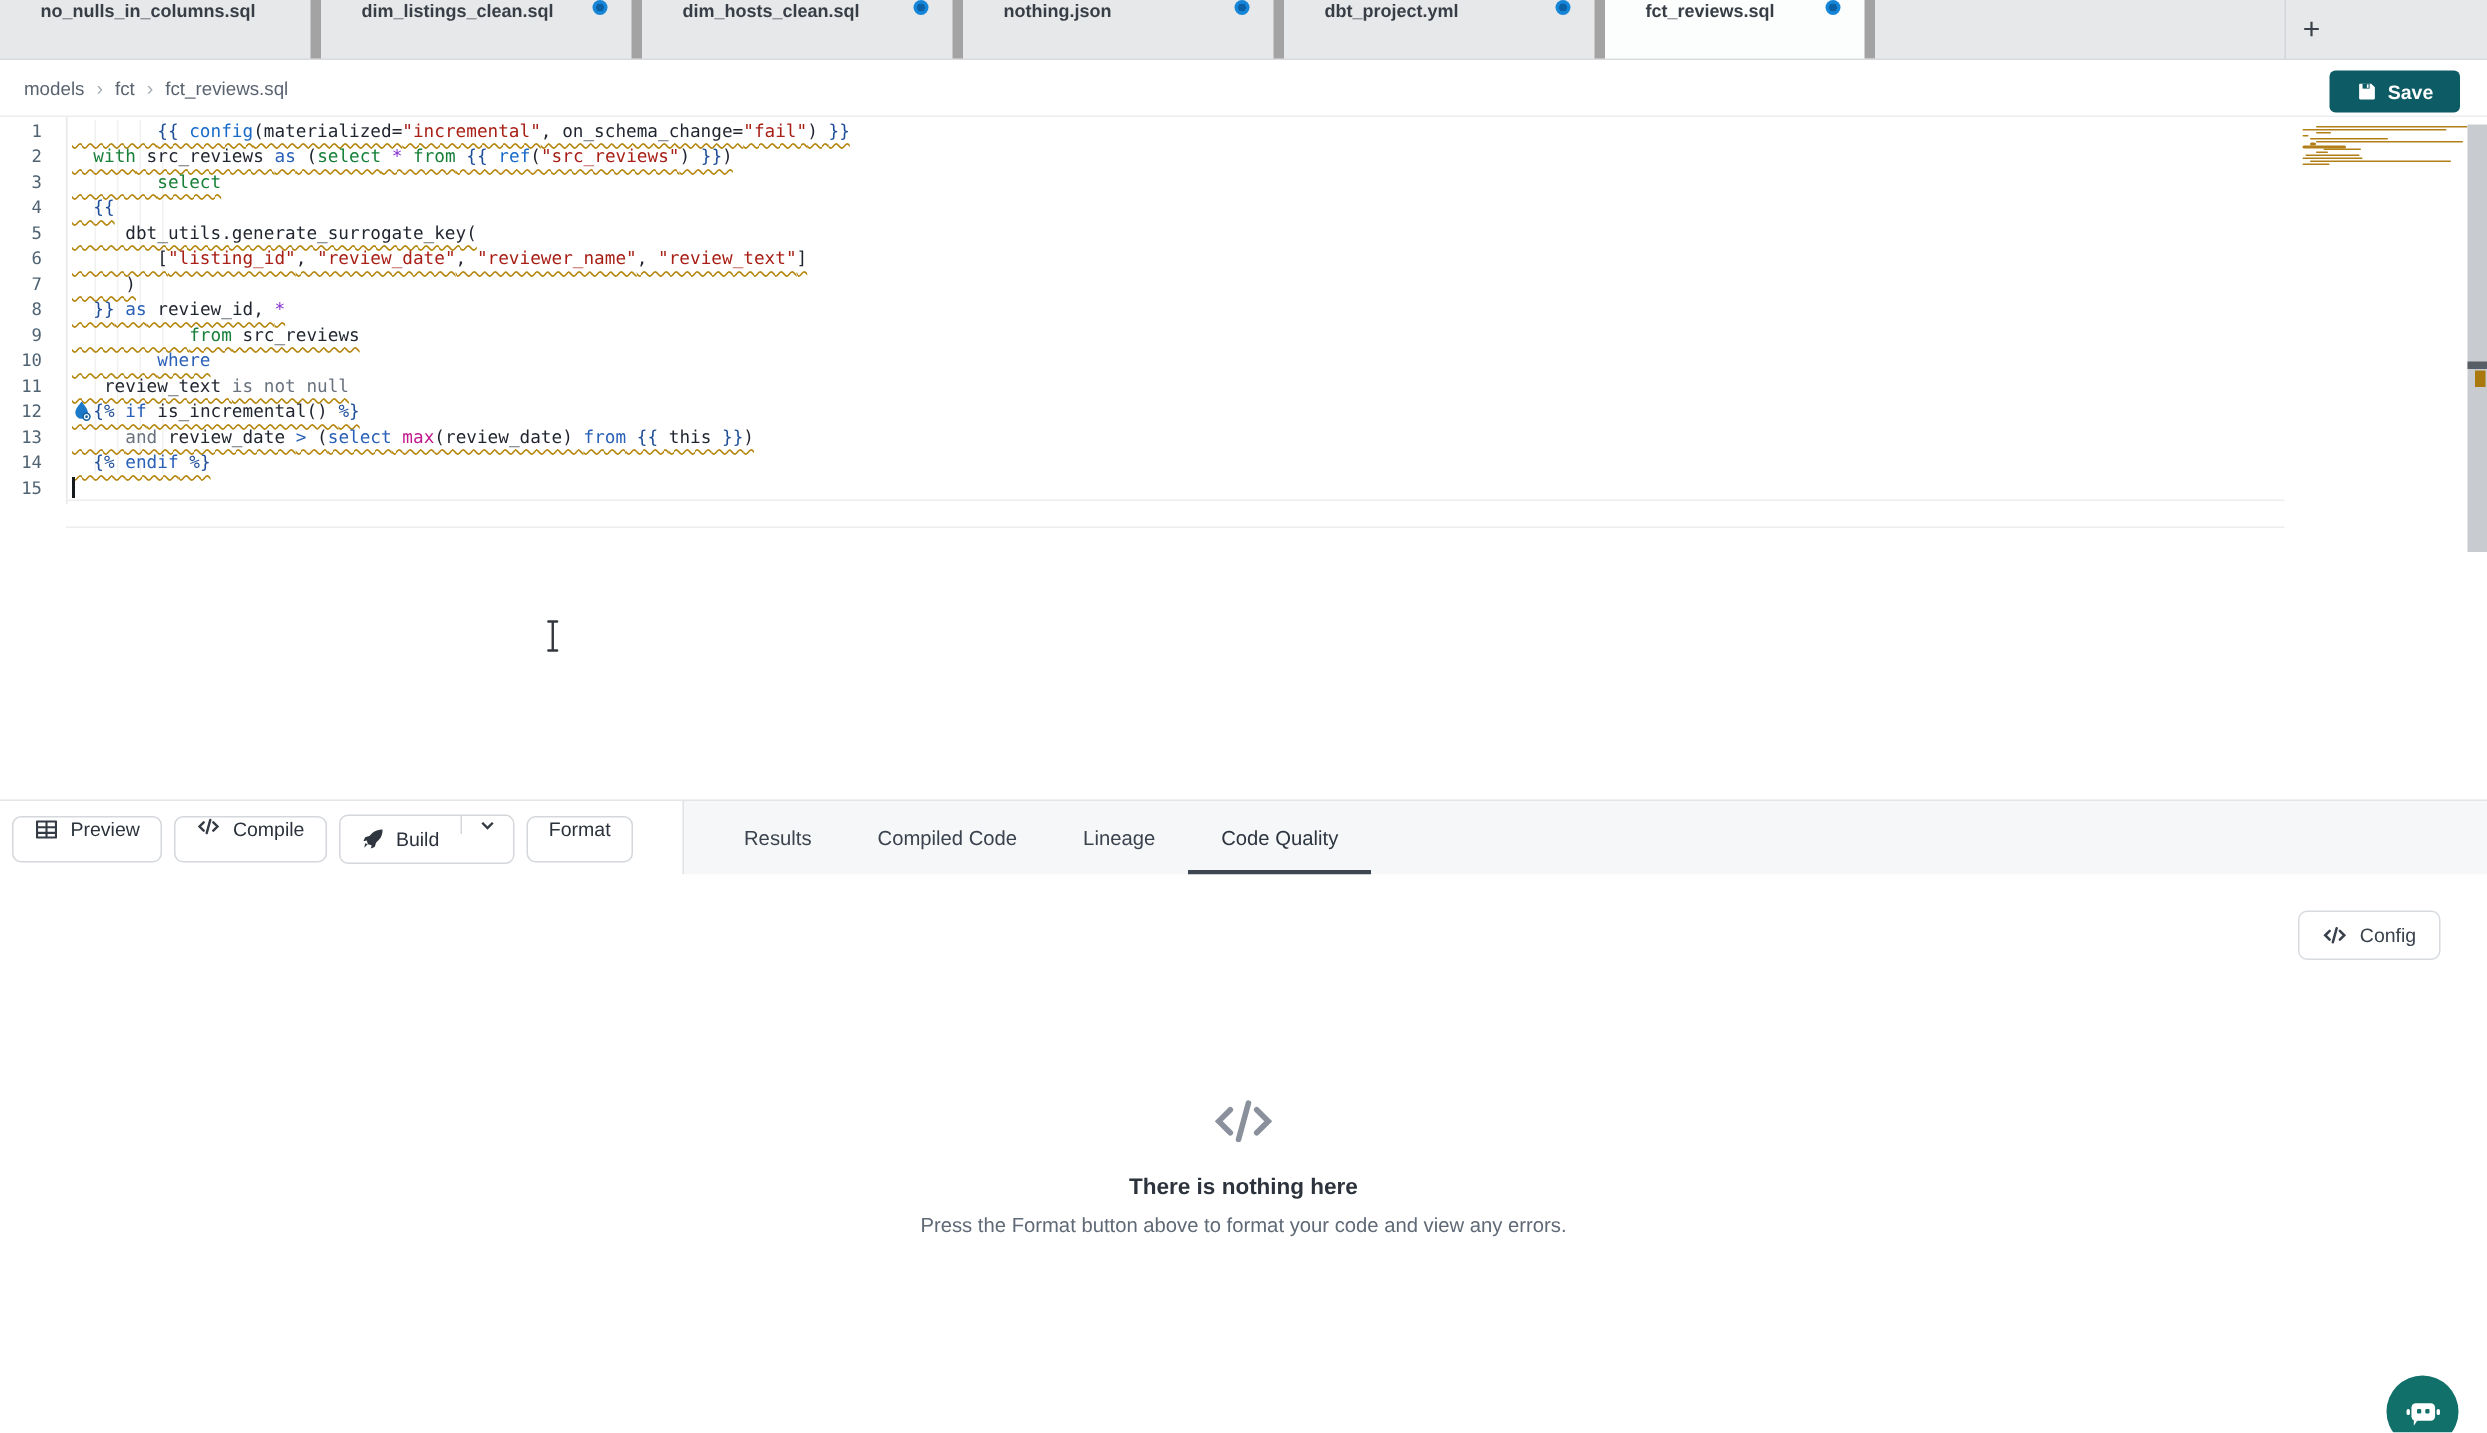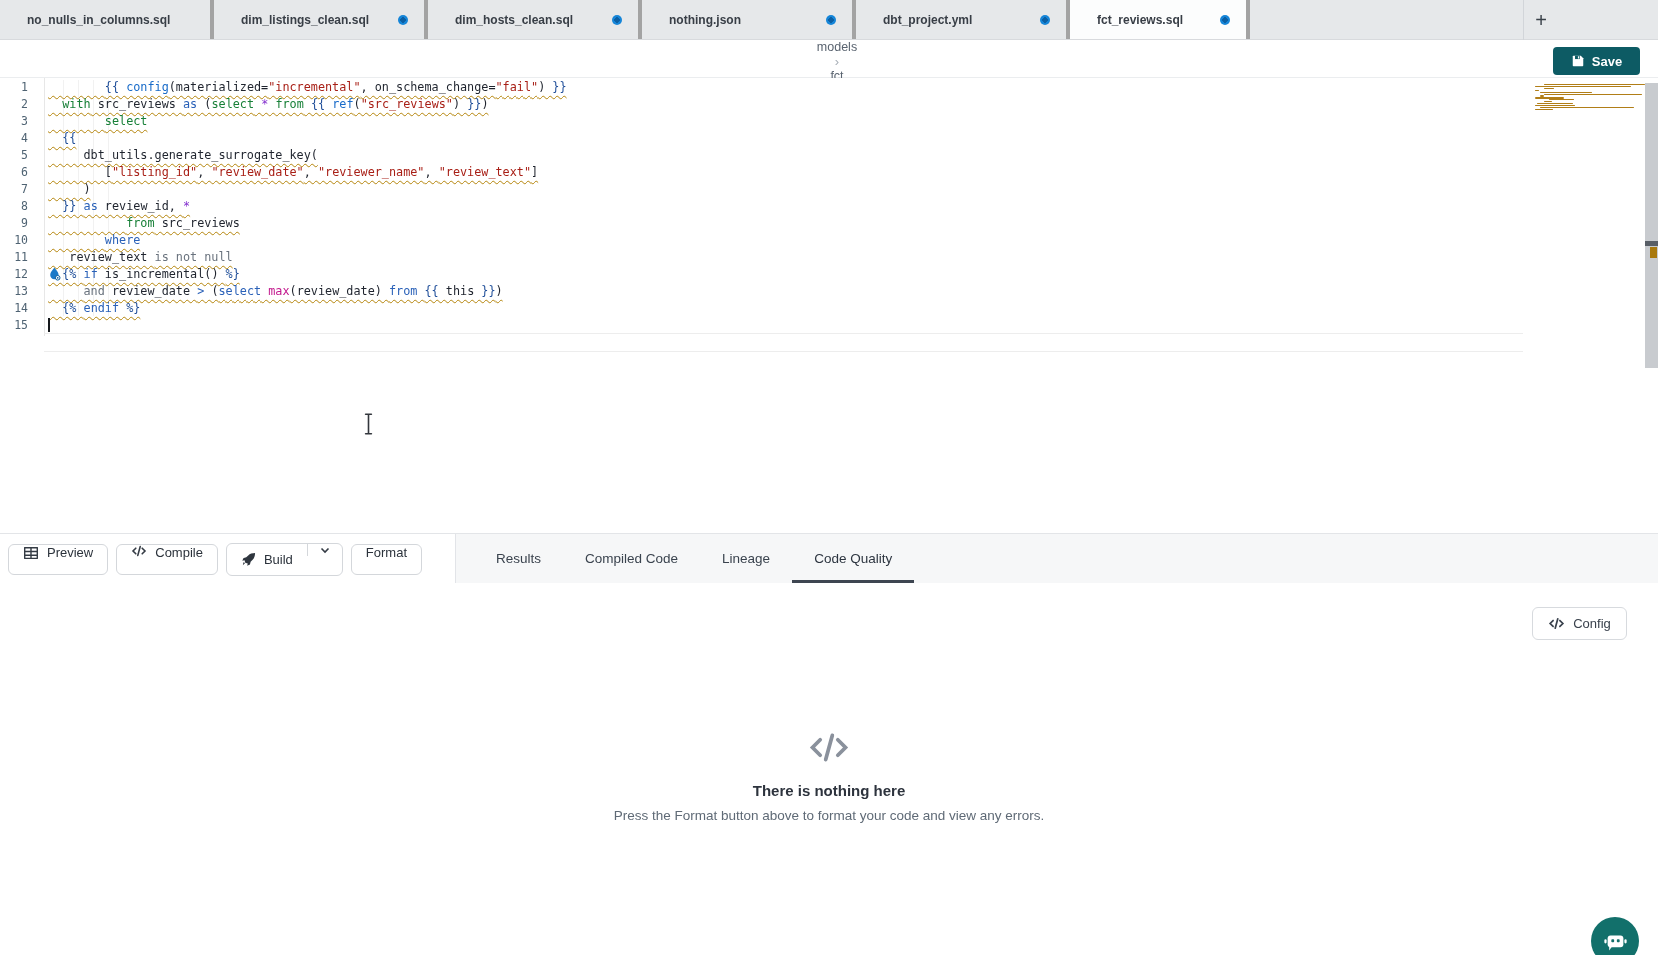--- a/index.html
+++ b/index.html
@@ -2,34 +2,34 @@
 <html><head>
 <meta charset="utf-8">
 <style>
   html,body{margin:0;padding:0;background:#fff;}
   .app{position:relative;width:1658px;height:955px;background:#fff;overflow:hidden;
        font-family:"Liberation Sans",sans-serif;-webkit-font-smoothing:antialiased;}
 
   
   .tabbar{position:absolute;top:0;left:0;right:0;height:40px;background:#e6e8ea;
           border-bottom:1px solid #d8dadd;display:flex;box-sizing:border-box;}
-  .ftab{width:214px;box-sizing:border-box;display:flex;align-items:center;
-        padding:0 16px 0 27px;border-right:4px solid #a3a3a3;cursor:pointer;}
+  .ftab{width:214px;box-sizing:border-box;display:flex;align-items:flex-start;
+        padding:0 16px 0 27px;border-right:7px solid #a3a3a3;cursor:pointer;}
   .ftab.active{width:180px;background:#fcfdfd;}
   .ftab-label{font-size:12px;font-weight:600;color:#383e46;white-space:nowrap;}
   .dot{margin-left:auto;width:10px;height:10px;border-radius:50%;flex:0 0 auto;
        background:radial-gradient(circle,#0b5fa4 0 2.6px,#1585d8 2.7px 5px);}
   .plus-btn{position:absolute;left:1523px;top:0;width:34px;height:40px;display:flex;
             align-items:center;justify-content:center;font-size:20px;color:#3a4149;
             border-left:1px solid #d2d5d9;cursor:pointer;}
 
   
   .crumbbar{position:absolute;top:40px;left:0;right:0;height:38px;background:#fff;
             border-bottom:1px solid #ebedef;display:flex;align-items:center;
-            padding-left:16px;box-sizing:border-box;flex-direction:column;}
+            padding-left:16px;box-sizing:border-box;}
   .crumb{font-size:12.5px;color:#5a6470;cursor:pointer;}
   .crumb-sep{margin:0 8px;color:#a8afb7;font-size:13px;}
   .save-btn{position:absolute;top:47px;right:18px;height:28px;width:87px;background:#0d5b64;
             border:none;border-radius:4px;color:#fff;font-size:13px;font-weight:600;
             display:flex;align-items:center;justify-content:center;gap:7px;cursor:pointer;
             font-family:"Liberation Sans",sans-serif;}
 
   
   .editor{position:absolute;top:78px;left:0;right:0;height:455px;background:#fff;}
   .gutter{position:absolute;left:0;top:1px;width:32px;text-align:right;}

